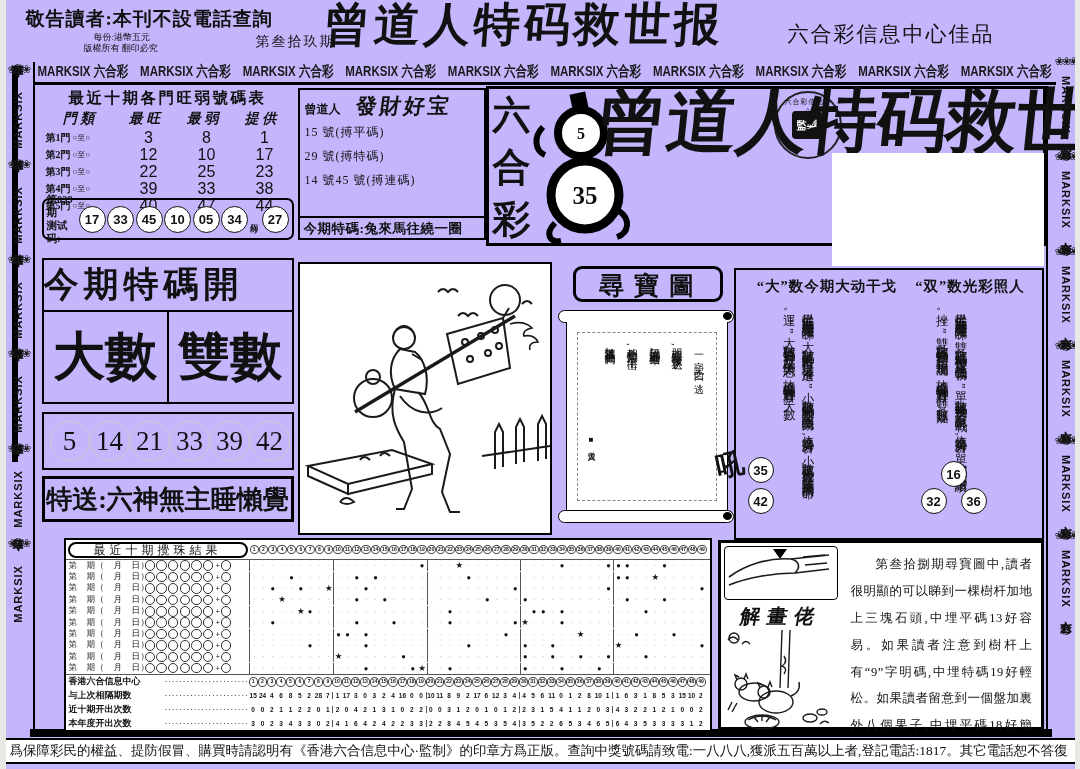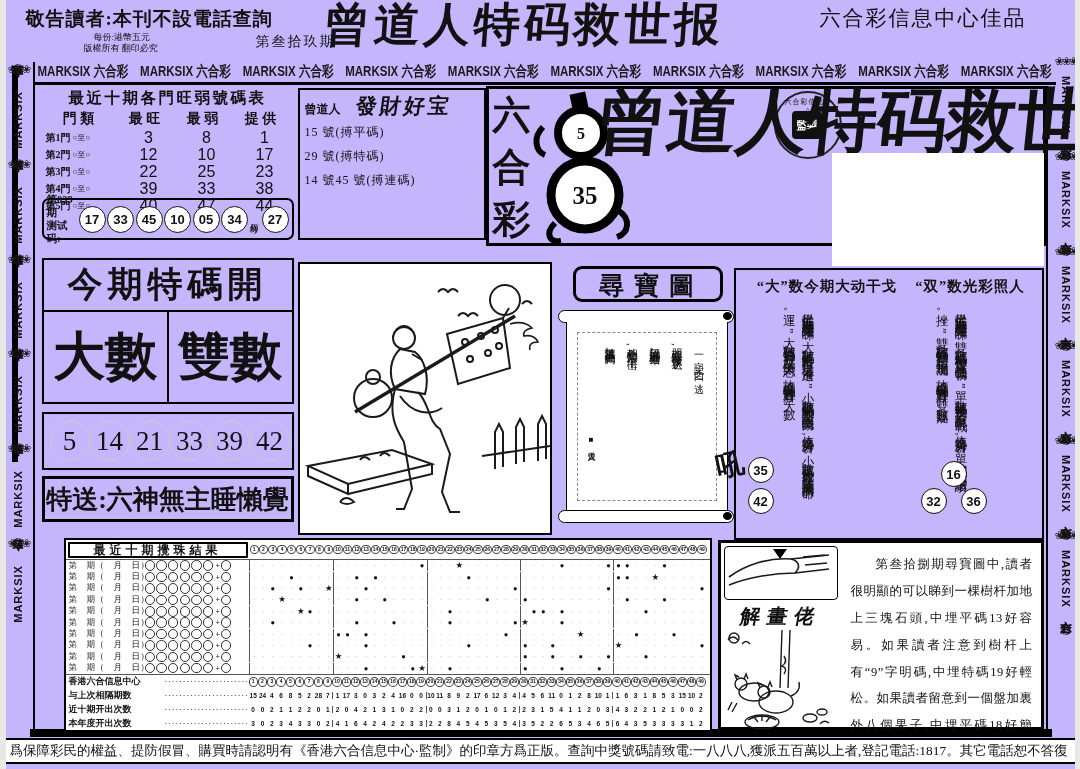--- a/index.html
+++ b/index.html
@@ -7,21 +7,21 @@
         font-family:"Liberation Serif","DejaVu Serif",serif;color:#111;overflow:hidden;}
   .abs{position:absolute;}
 
   
   .notice{left:20px;top:6px;font-size:19px;font-weight:bold;letter-spacing:1px;}
   .price{left:88px;top:31px;font-size:9px;}
   .copyright{left:78px;top:42px;font-size:9px;}
   .issue{left:250px;top:33px;font-size:14px;letter-spacing:2px;}
   .main-title{left:318px;top:-6px;width:470px;font-size:46px;font-weight:bold;letter-spacing:4px;
               transform:skewX(-4deg);white-space:nowrap;}
-  .subtitle{left:782px;top:4px;font-size:21px;letter-spacing:2px;margin-left:32px;}
+  .subtitle{left:782px;top:20px;font-size:21px;letter-spacing:2px;}
 
   
   .brandrow{left:28px;top:60px;width:1014px;height:22px;display:flex;justify-content:space-between;
             align-items:center;border-bottom:3px solid #000;overflow:hidden;padding:0 4px;}
   .brand-item{font-family:"Liberation Sans",sans-serif;font-weight:bold;font-size:11.5px;
               letter-spacing:0px;white-space:nowrap;transform:scaleY(1.25);color:#1a1a1a;}
 
   
   .strip{width:24px;overflow:hidden;display:flex;flex-direction:column;align-items:center;gap:10px;}
   .strip-l{left:1px;top:64px;height:672px;}
@@ -32,21 +32,21 @@
   .strip-flower{font-size:11px;line-height:10px;letter-spacing:-2px;color:#222;}
   .lbar{left:6px;top:66px;width:6px;height:396px;background:#000;}
   .frame-l{left:27px;top:62px;width:0;height:668px;border-left:2px solid #000;}
   .frame-r{left:1040px;top:86px;width:0;height:645px;border-left:2px solid #000;}
   .blackband{left:24px;top:729px;width:1022px;height:8px;background:#000;}
 
   
   .hc-box{left:36px;top:88px;width:252px;}
   .hc-title{font-size:15.5px;font-weight:bold;letter-spacing:2.5px;text-align:center;}
   .hc-row{display:flex;align-items:center;height:17px;}
-  .hc-head{font-weight:bold;font-size:14px;height:20px;}
+  .hc-head{font-weight:bold;font-size:14px;height:20px;font-style:italic;}
   .hc-c{text-align:center;}
   .hc-c0{width:74px;display:flex;align-items:center;justify-content:flex-start;padding-left:4px;}
   .hc-c1,.hc-c2,.hc-c3{width:58px;}
   .hc-head .hc-c0{justify-content:center;padding-left:0;}
   .gate-name{font-size:10px;font-weight:bold;}
   .gate-range{font-size:8px;margin-left:2px;color:#222;}
   .hc-v{font-size:16px;font-family:"Liberation Sans",sans-serif;}
 
   
   .tc-box{left:36px;top:198px;width:252px;height:42px;border:2px solid #000;border-radius:7px;
@@ -81,21 +81,21 @@
         border-radius:50%;z-index:2;}
   .seal-text{position:absolute;left:8px;top:4px;font-size:7px;letter-spacing:1px;width:50px;text-align:center;}
   .seal-mark{position:absolute;left:16px;top:18px;width:30px;height:28px;background:#111;color:#fff;
              border-radius:4px;font-size:11px;font-weight:bold;display:flex;align-items:center;
              justify-content:center;letter-spacing:-1px;}
   .overlay{left:826px;top:153px;width:212px;height:113px;background:#fff;z-index:10;}
 
   
   .so-box{left:36px;top:258px;width:252px;height:146px;border:2.5px solid #000;box-sizing:border-box;
           display:flex;flex-direction:column;}
-  .so-title{height:50px;line-height:50px;text-align:center;font-size:35px;font-weight:bold;
+  .so-title{height:50px;line-height:50px;font-size:35px;font-weight:bold;
             letter-spacing:5px;border-bottom:2.5px solid #000;}
   .so-cells{flex:1;display:flex;}
   .so-cell{flex:1;display:flex;align-items:center;justify-content:center;font-size:52px;font-weight:bold;}
   .so-cell:first-child{border-right:2.5px solid #000;}
   .num-box{left:36px;top:412px;width:252px;height:58px;border:2px solid #000;box-sizing:border-box;
            display:flex;align-items:center;justify-content:space-around;padding:0 6px;}
   .ghost{width:38px;height:38px;border:1.5px solid #ccc;border-radius:50%;display:inline-flex;
          align-items:center;justify-content:center;font-size:27px;color:#111;flex:none;}
   .gift-box{left:36px;top:476px;width:252px;height:46px;border:3px solid #000;box-sizing:border-box;
             display:flex;align-items:center;justify-content:center;font-size:26px;font-weight:bold;
@@ -141,22 +141,22 @@
   .even-circles{position:absolute;left:22px;bottom:4px;width:90px;height:56px;}
   .even-circles .be-circ:nth-child(1){left:30px;top:0;}
   .even-circles .be-circ:nth-child(2){left:10px;top:27px;}
   .even-circles .be-circ:nth-child(3){left:50px;top:27px;}
   .roar{left:710px;top:446px;font-size:28px;font-weight:bold;transform:rotate(-12deg);z-index:6;}
 
   
   .grid-box{left:58px;top:538px;width:648px;height:194px;border:2px solid #000;box-sizing:border-box;
             background:#fff;font-family:"Liberation Sans",sans-serif;}
   .g-head{display:flex;align-items:center;height:19px;}
-  .g-plaque{width:180px;height:16px;border:2px solid #000;border-radius:1px;margin:1px 2px 0 2px;
-            font-size:12px;font-weight:bold;letter-spacing:4px;text-align:center;line-height:13px;
+  .g-plaque{width:180px;height:16px;border:2px solid #000;border-radius:8px;margin:1px 2px 0 2px;
+            font-size:12px;font-weight:normal;letter-spacing:4px;text-align:center;line-height:13px;
             box-sizing:border-box;flex:none;font-family:"Liberation Serif",serif;}
   .hcells{display:flex;align-items:center;}
   .hcell{width:9.34px;height:9.4px;border:1px solid #444;border-radius:50%;font-size:5px;
          line-height:7.6px;text-align:center;box-sizing:border-box;flex:none;font-weight:bold;}
   .hcell.sec{border-left:1px solid #444;}
   .g-rows{border-top:1px solid #555;}
   .g-row{display:flex;align-items:center;height:11.4px;}
   .g-label{width:76px;font-size:8.5px;letter-spacing:0.5px;padding-left:3px;flex:none;
            font-family:"Liberation Serif",serif;white-space:nowrap;overflow:hidden;}
   .g-circles{width:104px;display:flex;align-items:center;flex:none;}
@@ -328,20 +328,21 @@
   <div class="abs f-box">
     <div class="f-head">
       <span class="f-brand">曾道人</span>
       <span class="f-title">發財好宝</span>
     </div>
     <div style="flex:1;">
         <div class="f-line">15 號(搏平碼)</div>
         <div class="f-line">29 號(搏特碼)</div>
         <div class="f-line">14 號45 號(搏連碼)</div>
       </div>
+    <div class="f-foot">今期特碼:兔來馬往繞一圈</div>
   </div>
 
   <div class="abs banner">
     <div class="bn-vert">
       <span>六</span>
       <span>合</span>
       <span>彩</span>
     </div>
     <svg class="gourd" width="104" height="156" viewBox="0 0 104 156">
       <rect x="40" y="2" width="16" height="16" fill="#000" transform="rotate(-12 48 10)"></rect>

